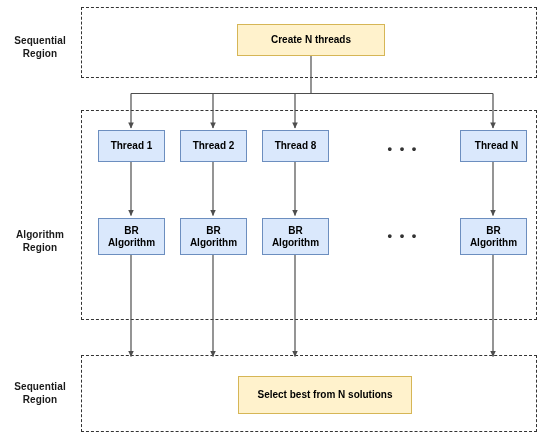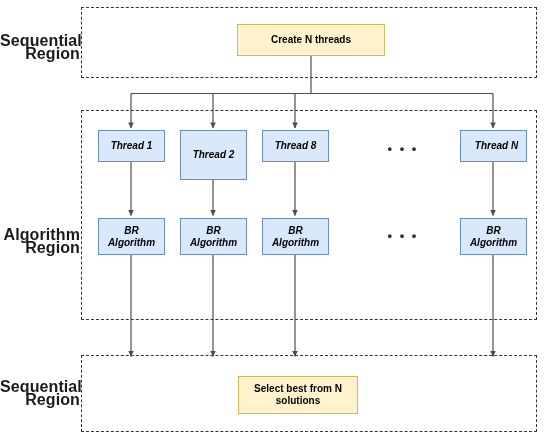--- a/index.html
+++ b/index.html
@@ -13,22 +13,22 @@
   }
   #diagram-root {
     position: relative;
     width: 550px;
     height: 437px;
     background: #ffffff;
     overflow: hidden;
   }
   .region-label {
     position: absolute;
-    text-align: right;
-    font-size: 16px;
+    text-align: center;
+    font-size: 10px;
     font-weight: bold;
     color: #1a1a1a;
     line-height: 13px;
     letter-spacing: 0.1px;
   }
   .region-box {
     position: absolute;
     border: 1px dashed #333333;
     box-sizing: border-box;
     background: transparent;
@@ -46,21 +46,20 @@
     line-height: 12px;
     padding: 2px;
   }
   .node-yellow {
     background: #fff2cc;
     border: 1px solid #d6b656;
   }
   .node-blue {
     background: #dae8fc;
     border: 1px solid #6c8ebf;
-    font-style: italic;
   }
   .ellipsis {
     position: absolute;
     font-size: 13px;
     font-weight: bold;
     color: #333333;
     letter-spacing: 2px;
     line-height: 10px;
   }
   svg.edges {
@@ -130,21 +129,21 @@
     <path class="edge-line" d="M131,255 L131,356.5" marker-end="url(#arrowhead)"></path>
     <path class="edge-line" d="M213,255 L213,356.5" marker-end="url(#arrowhead)"></path>
     <path class="edge-line" d="M295,255 L295,356.5" marker-end="url(#arrowhead)"></path>
     <path class="edge-line" d="M493,255 L493,356.5" marker-end="url(#arrowhead)"></path>
   </svg>
 
   <div class="node node-yellow" style="left:237px; top:24px; width:148px; height:32px;">Create N threads</div>
 
   <div class="node node-blue" style="left:98px; top:130px; width:67px; height:32px;">Thread 1</div>
 
-  <div class="node node-blue" style="left:180px; top:130px; width:67px; height:50px;">Thread 2</div>
+  <div class="node node-blue" style="left:180px; top:130px; width:67px; height:32px;">Thread 2</div>
 
   <div class="node node-blue" style="left:262px; top:130px; width:67px; height:32px;">Thread 8</div>
 
   <div class="node node-blue" style="left:460px; top:130px; width:67px; height:32px;padding-left:8px;">Thread N</div>
 
   <div class="ellipsis" style="left:383px; top:144px; width:40px; text-align:center;">• • •</div>
 
   <div class="node node-blue" style="left:98px; top:218px; width:67px; height:37px;">
     <span style="display:block;">
       <span>BR</span><br>
@@ -168,15 +167,15 @@
 
   <div class="node node-blue" style="left:460px; top:218px; width:67px; height:37px;">
     <span style="display:block;">
       <span>BR</span><br>
       <span>Algorithm</span>
     </span>
   </div>
 
   <div class="ellipsis" style="left:383px; top:231px; width:40px; text-align:center;">• • •</div>
 
-  <div class="node node-yellow" style="left:238px; top:376px; width:120px; height:38px;">Select best from N solutions</div>
+  <div class="node node-yellow" style="left:238px; top:376px; width:174px; height:38px;">Select best from N solutions</div>
 
 </div>
 
 </body></html>

